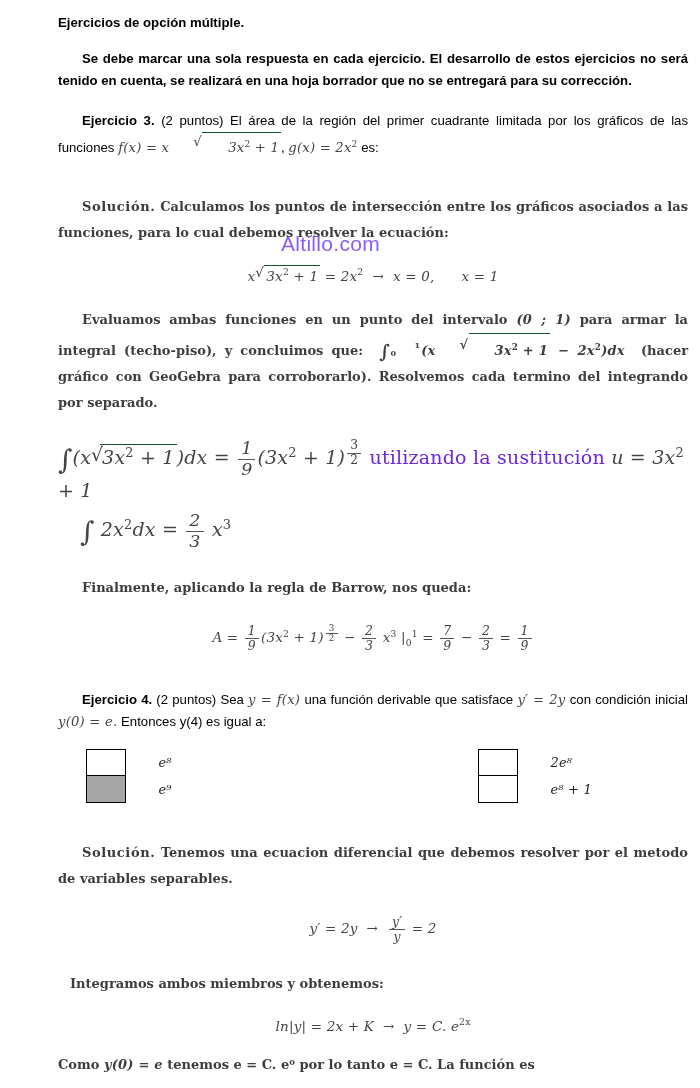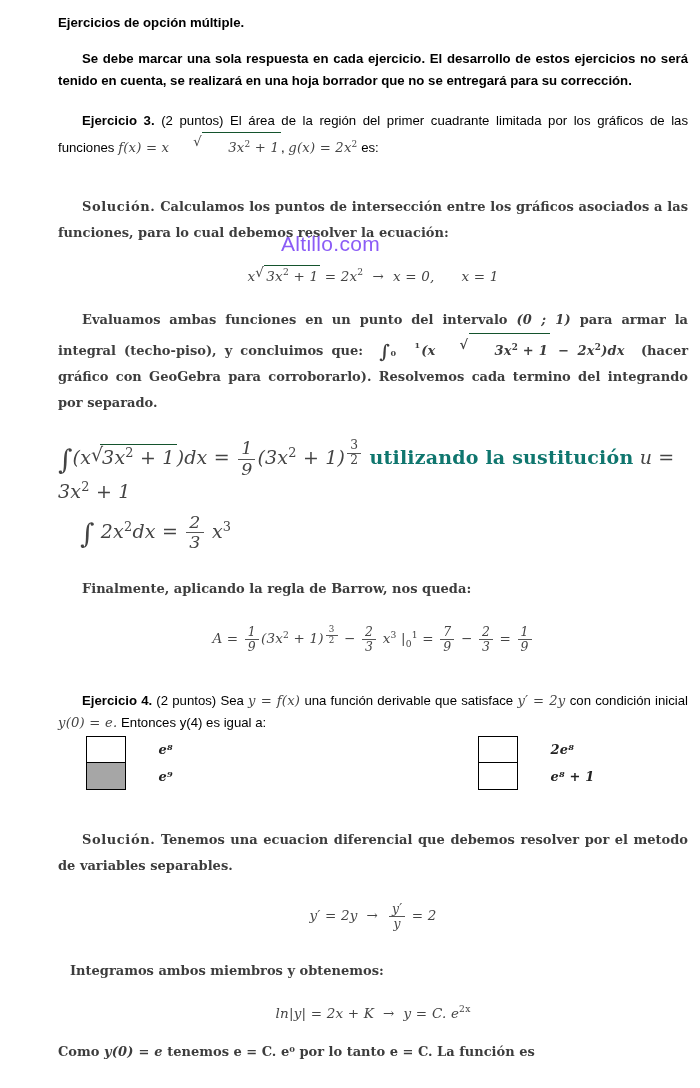--- a/index.html
+++ b/index.html
@@ -213,21 +213,21 @@
       <span class="math">(0 ; 1)</span>
       <span>para armar la integral (techo-piso), y concluimos que:</span>
       &nbsp;<span class="math"><span class="intsym">∫</span><span class="intlim">1<br>0</span>(x<span class="sq"><span class="bar">3x<sup class="s">2</sup> + 1</span></span> − 2x<sup class="s">2</sup>)dx</span>&nbsp;
       <span>(hacer gráfico con GeoGebra para corroborarlo). Resolvemos cada termino del integrando por separado.</span>
     </p>
 
     <div class="spacer-10"></div>
 
     <div class="left-math math">
       <span class="intsym">∫</span>(x<span class="sq"><span class="bar">3x<sup class="s">2</sup> + 1</span></span>)dx = <span class="frac"><span class="n">1</span><span class="d">9</span></span>(3x<sup class="s">2</sup> + 1)<sup class="s"><span class="frac" style="font-size:0.95em"><span class="n">3</span><span class="d">2</span></span></sup>
-      <span style="font-style:normal; font-family:'DejaVu Serif',serif; color:#0f766e;font-weight:bold;">utilizando la sustitución</span>
+      <span style="font-style:normal; font-family:'DejaVu Serif',serif; color:#6d28d9;">utilizando la sustitución</span>
       u = 3x<sup class="s">2</sup> + 1
     </div>
 
     <div class="spacer-10"></div>
 
     <div class="left-math math" style="padding-left:22px;">
       <span class="intsym">∫</span> 2x<sup class="s">2</sup>dx = <span class="frac"><span class="n">2</span><span class="d">3</span></span> x<sup class="s">3</sup>
     </div>
 
     <div class="spacer-10"></div>
@@ -248,21 +248,21 @@
       <span>(2 puntos)</span>
       <span>Sea</span>
       <span class="math">y = f(x)</span>
       <span>una función derivable que satisface</span>
       <span class="math">y′ = 2y</span>
       <span>con condición inicial</span>
       <span class="math">y(0) = e.</span>
       <span>Entonces y(4) es igual a:</span>
     </p>
 
-    <div class="options" style="margin-top:2px;font-weight:bold;">
+    <div class="options" style="margin-top:16px;">
       <div class="optgroup" style="left:28px;">
         <div class="boxcol">
           <div class="abox"></div>
           <div class="abox second filled"></div>
         </div>
         <div class="labelcol">
           <div class="lab math">e⁸</div>
           <div class="lab math">e⁹</div>
         </div>
       </div>

